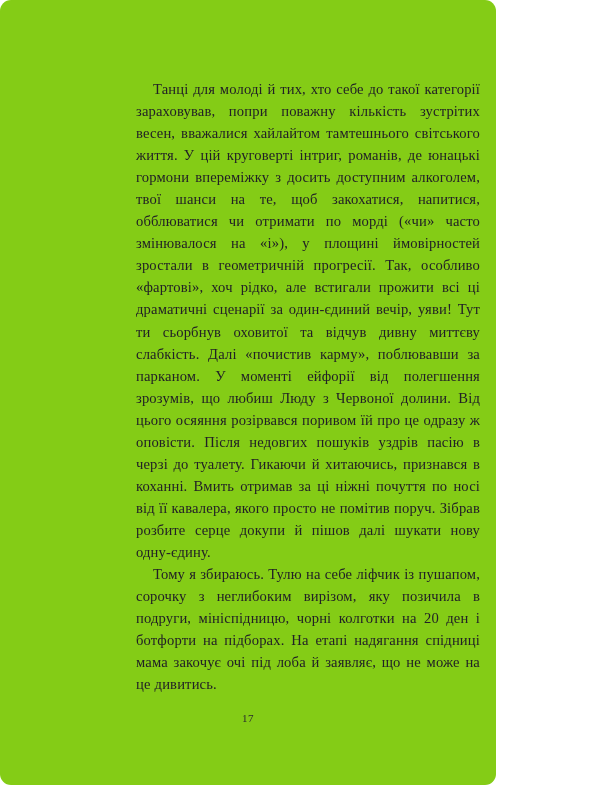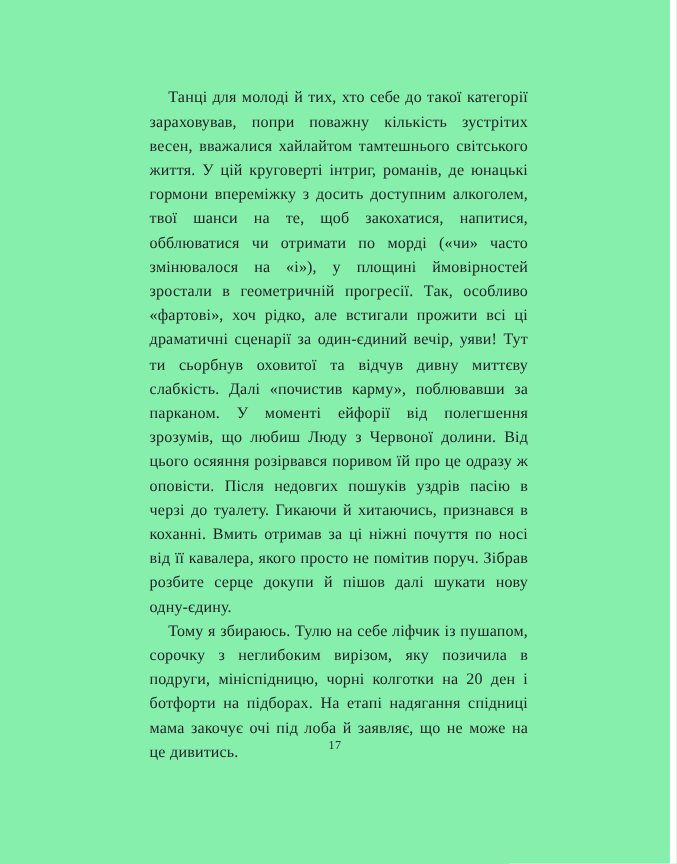--- a/index.html
+++ b/index.html
@@ -8,24 +8,25 @@
     background: #ffffff;
   }
   body {
     width: 615px;
     height: 785px;
     overflow: hidden;
     font-family: "Liberation Serif", "DejaVu Serif", serif;
   }
   .page {
     position: relative;
-    width: 609px;
+    width: 496px;
     height: 785px;
-    background: #86efac;
+    background: #84cc16;
     box-sizing: border-box;
+    border-radius: 11px;
   }
   .text-block {
     position: absolute;
     left: 136px;
     top: 78px;
     width: 344px;
   }
   .para {
     margin: 0;
     text-align: justify;
@@ -39,21 +40,21 @@
     -webkit-font-smoothing: antialiased;
     hyphens: manual;
   }
   .para + .para {
     margin-top: 0;
   }
   .page-number {
     position: absolute;
     left: 0;
     right: 0;
-    top: 672px;
+    top: 712px;
     text-align: center;
     font-size: 11px;
     color: #2a2a2e;
     letter-spacing: 0.4px;
     font-family: "Liberation Serif", "DejaVu Serif", serif;
   }
 </style>
 </head>
 <body>
 

